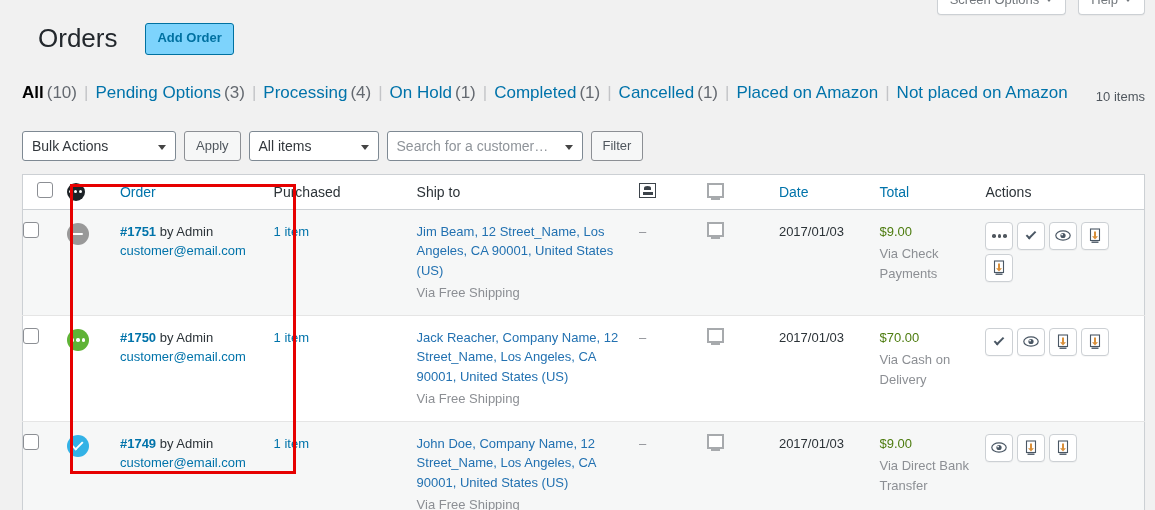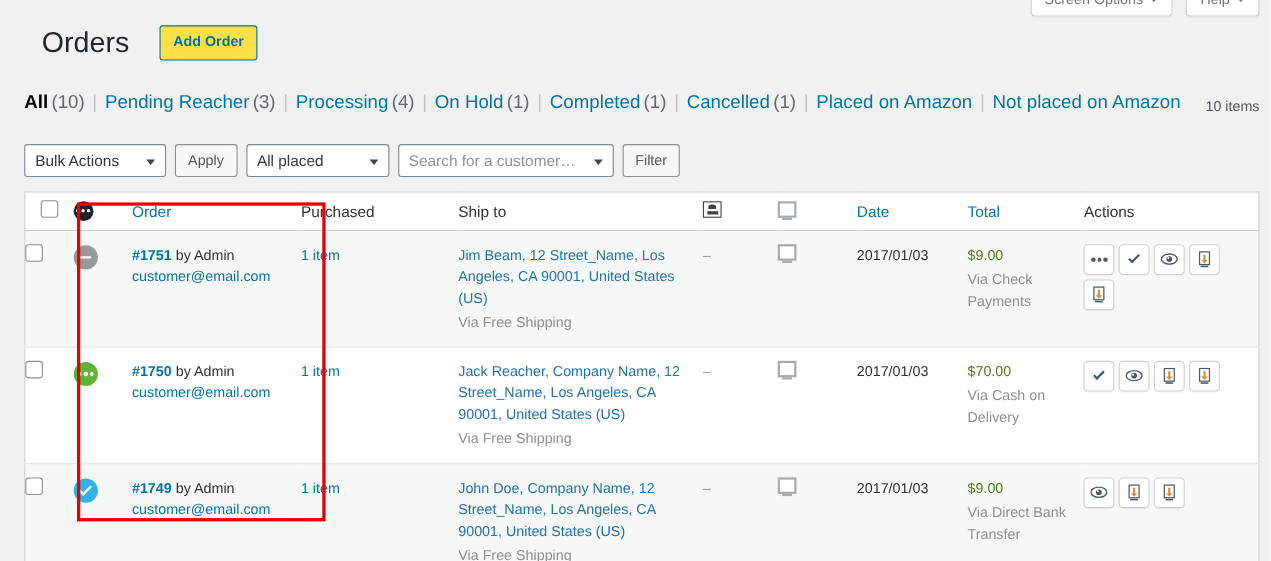--- a/index.html
+++ b/index.html
@@ -54,21 +54,21 @@
   }
   .page-title {
     font-size: 26px;
     font-weight: 400;
     color: #23282d;
     line-height: 1.3;
     margin: 16px;
     padding: 0;
   }
   .add-order-btn {
-    background: #fde047;
+    background: #7dd3fc;
     border: 1px solid #0071a1;
     border-radius: 3px;
     color: #0071a1;
     font-size: 13px;
     font-weight: bold;
     padding: 4px 11px 5px;
     line-height: 1.6;
     cursor: pointer;
     white-space: nowrap;
   }
@@ -157,21 +157,21 @@
   }
   .sel::after {
     content: "";
     position: absolute;
     right: 9px; top: 13px;
     width: 0; height: 0;
     border-left: 4px solid transparent;
     border-right: 4px solid transparent;
     border-top: 5px solid #444;
   }
-  .sel.bulk { width: 129px; }
+  .sel.bulk { width: 154px; }
   .sel.dates { width: 130px; }
   .sel.customer { width: 196px; color: #8f949a; }
   .sel.types { width: 134px; }
   .btn-sec {
     background: #f6f7f7;
     border: 1px solid #8c8f94;
     border-radius: 3px;
     color: #50575e;
     font-size: 13px;
     height: 30px;
@@ -374,21 +374,21 @@
   <button class="add-order-btn">Add Order</button>
 </div>
 
 <ul class="subsubsub">
   <li>
     <a class="current">All</a>
     <span class="count">(10)</span>
     <span class="sep">|</span>
   </li>
   <li>
-    <a>Pending Reacher</a>
+    <a>Pending Options</a>
     <span class="count">(3)</span>
     <span class="sep">|</span>
   </li>
   <li>
     <a>Processing</a>
     <span class="count">(4)</span>
     <span class="sep">|</span>
   </li>
   <li>
     <a>On Hold</a>
@@ -417,21 +417,21 @@
 <div class="search-area">
   <div class="items-count">10 items</div>
 </div>
 
 <div class="tablenav">
   <div class="sel bulk">
     <span>Bulk Actions</span>
   </div>
   <button class="btn-sec">Apply</button>
   <div class="sel dates">
-    <span>All placed</span>
+    <span>All items</span>
   </div>
   <div class="sel customer">
     <span>Search for a customer…</span>
   </div>
   <button class="btn-sec">Filter</button>
 </div>
 
 <table class="wp-list-table">
   <thead>
     <tr>

